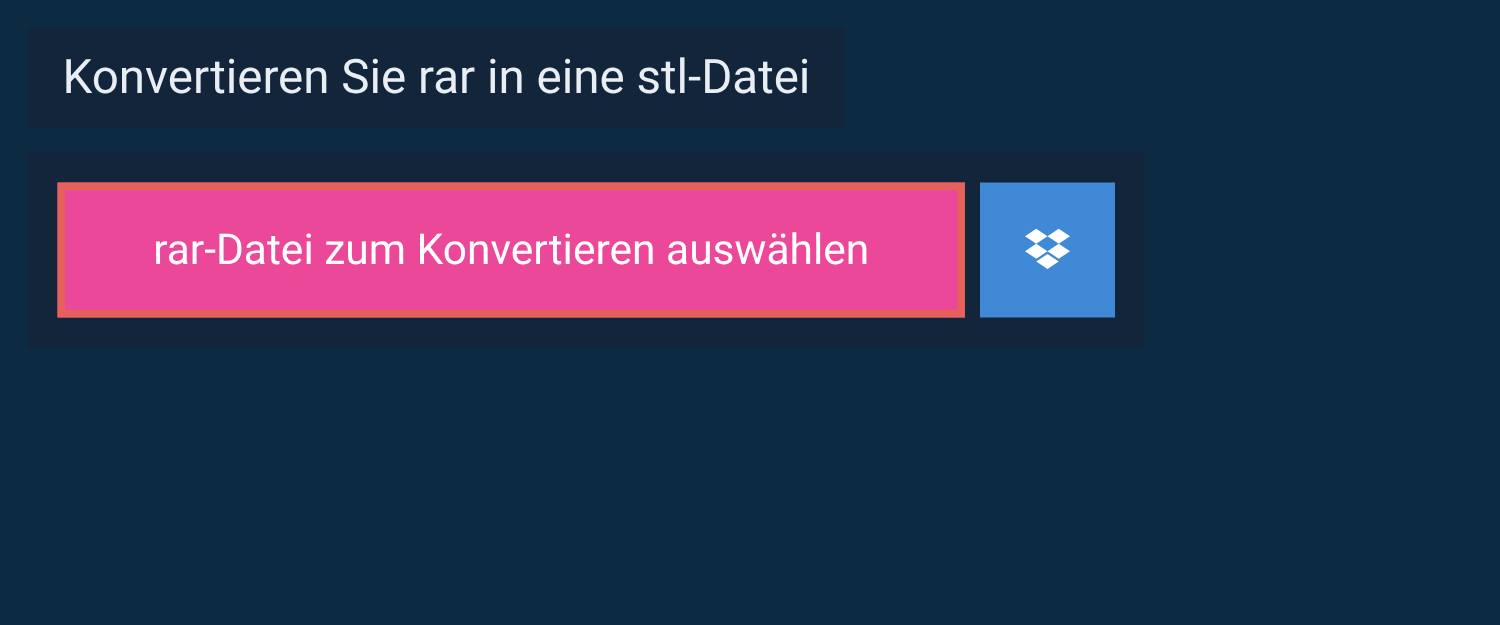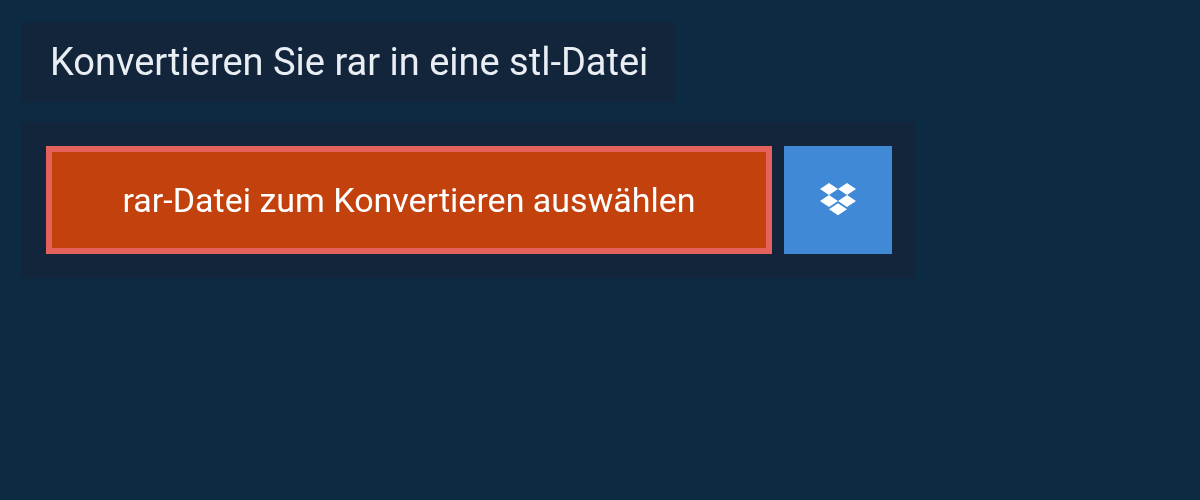--- a/index.html
+++ b/index.html
@@ -30,21 +30,21 @@
     .action-container {
       background-color: #13253a;
       margin-top: 20px;
       margin-left: 22px;
       padding: 24px;
       display: flex;
       gap: 12px;
       width: 894px;
     }
     .select-file-btn {
-      background-color: #c2410c;
+      background-color: #ec4899;
       border: 6px solid #e5615b;
       color: #ffffff;
       font-size: 34px;
       font-weight: 400;
       padding: 28px 40px;
       flex: 1;
       display: flex;
       align-items: center;
       justify-content: center;
       cursor: pointer;

